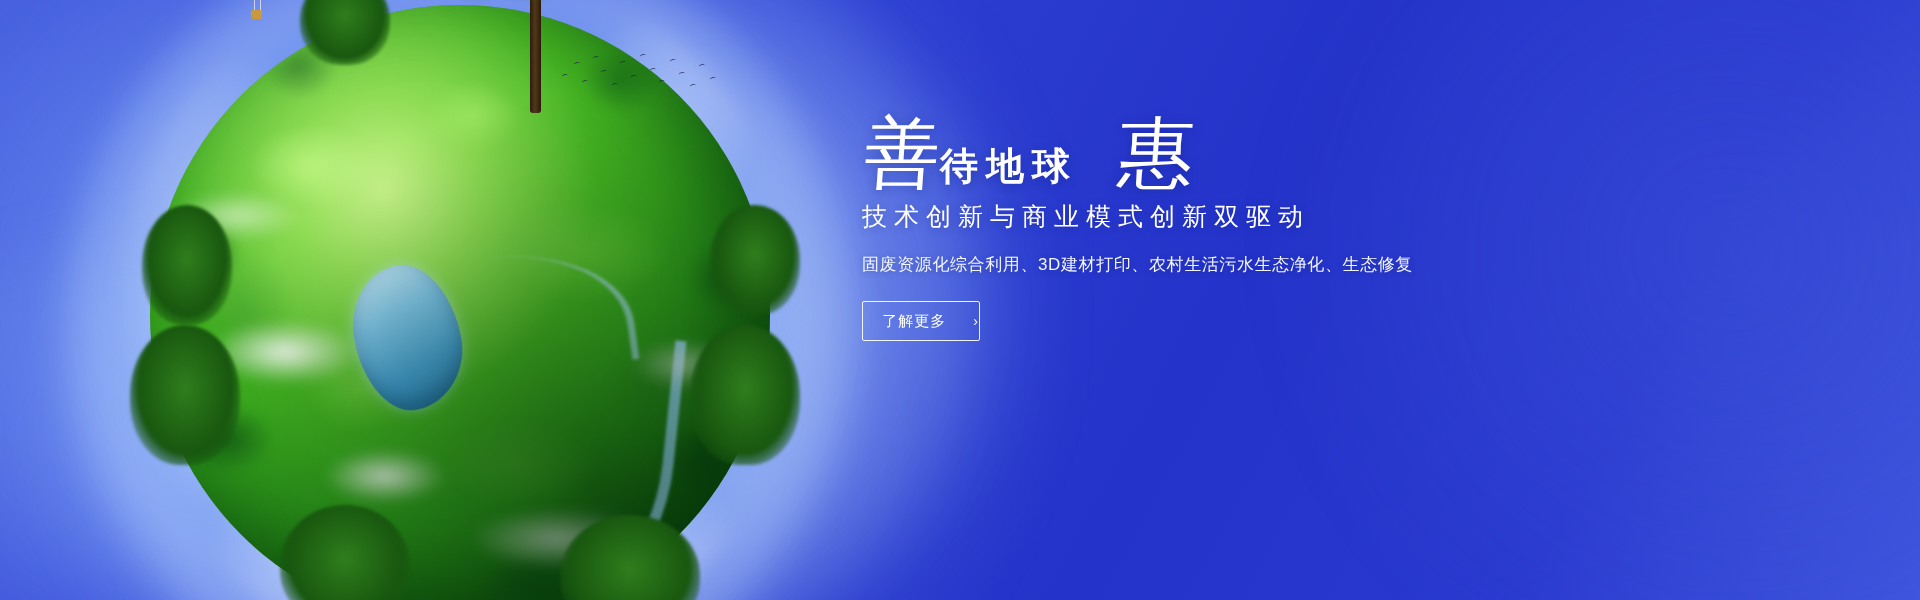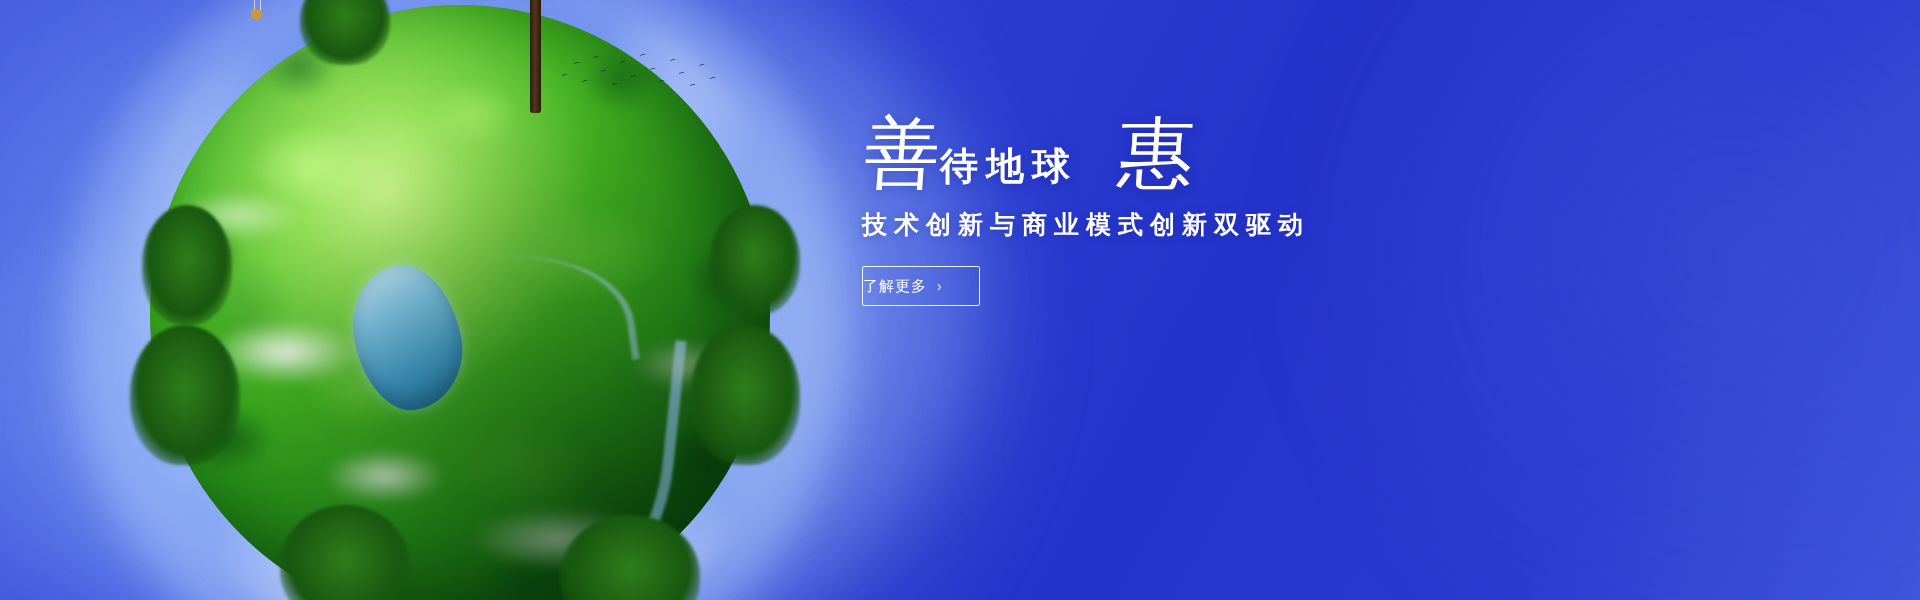--- a/index.html
+++ b/index.html
@@ -187,32 +187,32 @@
     display:inline-block;margin-right:6px;
   }
   .hl-small{
     font-family:"Liberation Serif","DejaVu Serif",serif;
     font-size:38px;font-weight:700;letter-spacing:8px;
     padding-bottom:7px;display:inline-block;
   }
   .hl-gap{display:inline-block;width:38px;}
 
   .subtitle{
-    margin-top:16px;color:#ffffff;font-size:25px;letter-spacing:7px;
-    font-weight:700;white-space:nowrap;
+    margin-top:8px;color:#ffffff;font-size:25px;letter-spacing:7px;
+    font-weight:400;white-space:nowrap;
     text-shadow:0 1px 8px rgba(10,25,110,0.30);
   }
   .desc{
     margin-top:20px;color:#f2f5ff;font-size:17px;letter-spacing:0.6px;
     font-weight:400;white-space:nowrap;
     text-shadow:0 1px 6px rgba(10,25,110,0.30);
   }
   .cta{
-    margin-top:25px;display:inline-flex;align-items:center;justify-content:flex-start;
-    gap:10px;width:116px;height:38px;
+    margin-top:25px;display:inline-flex;align-items:center;justify-content:flex-end;
+    gap:27px;width:116px;height:38px;
     border:1px solid rgba(255,255,255,0.92);
     color:#ffffff;font-size:15px;letter-spacing:1px;
     background:transparent;cursor:pointer;
     border-radius:2px;
   }
   .cta .chev{font-size:14px;line-height:1;opacity:0.95;}
 </style>
 </head>
 <body>
 
@@ -281,20 +281,21 @@
 
     <div class="headline">
       <span class="hl-big">善</span>
       <span class="hl-small">待地球</span>
       <span class="hl-gap"></span>
       <span class="hl-big">惠</span>
     </div>
 
     <div class="subtitle">技术创新与商业模式创新双驱动</div>
 
+    <div class="desc">固废资源化综合利用、3D建材打印、农村生活污水生态净化、生态修复</div>
 
     <div class="cta">
       <span>了解更多</span>
       <span class="chev">›</span>
     </div>
 
   </div>
 </div>
 
 </body></html>

